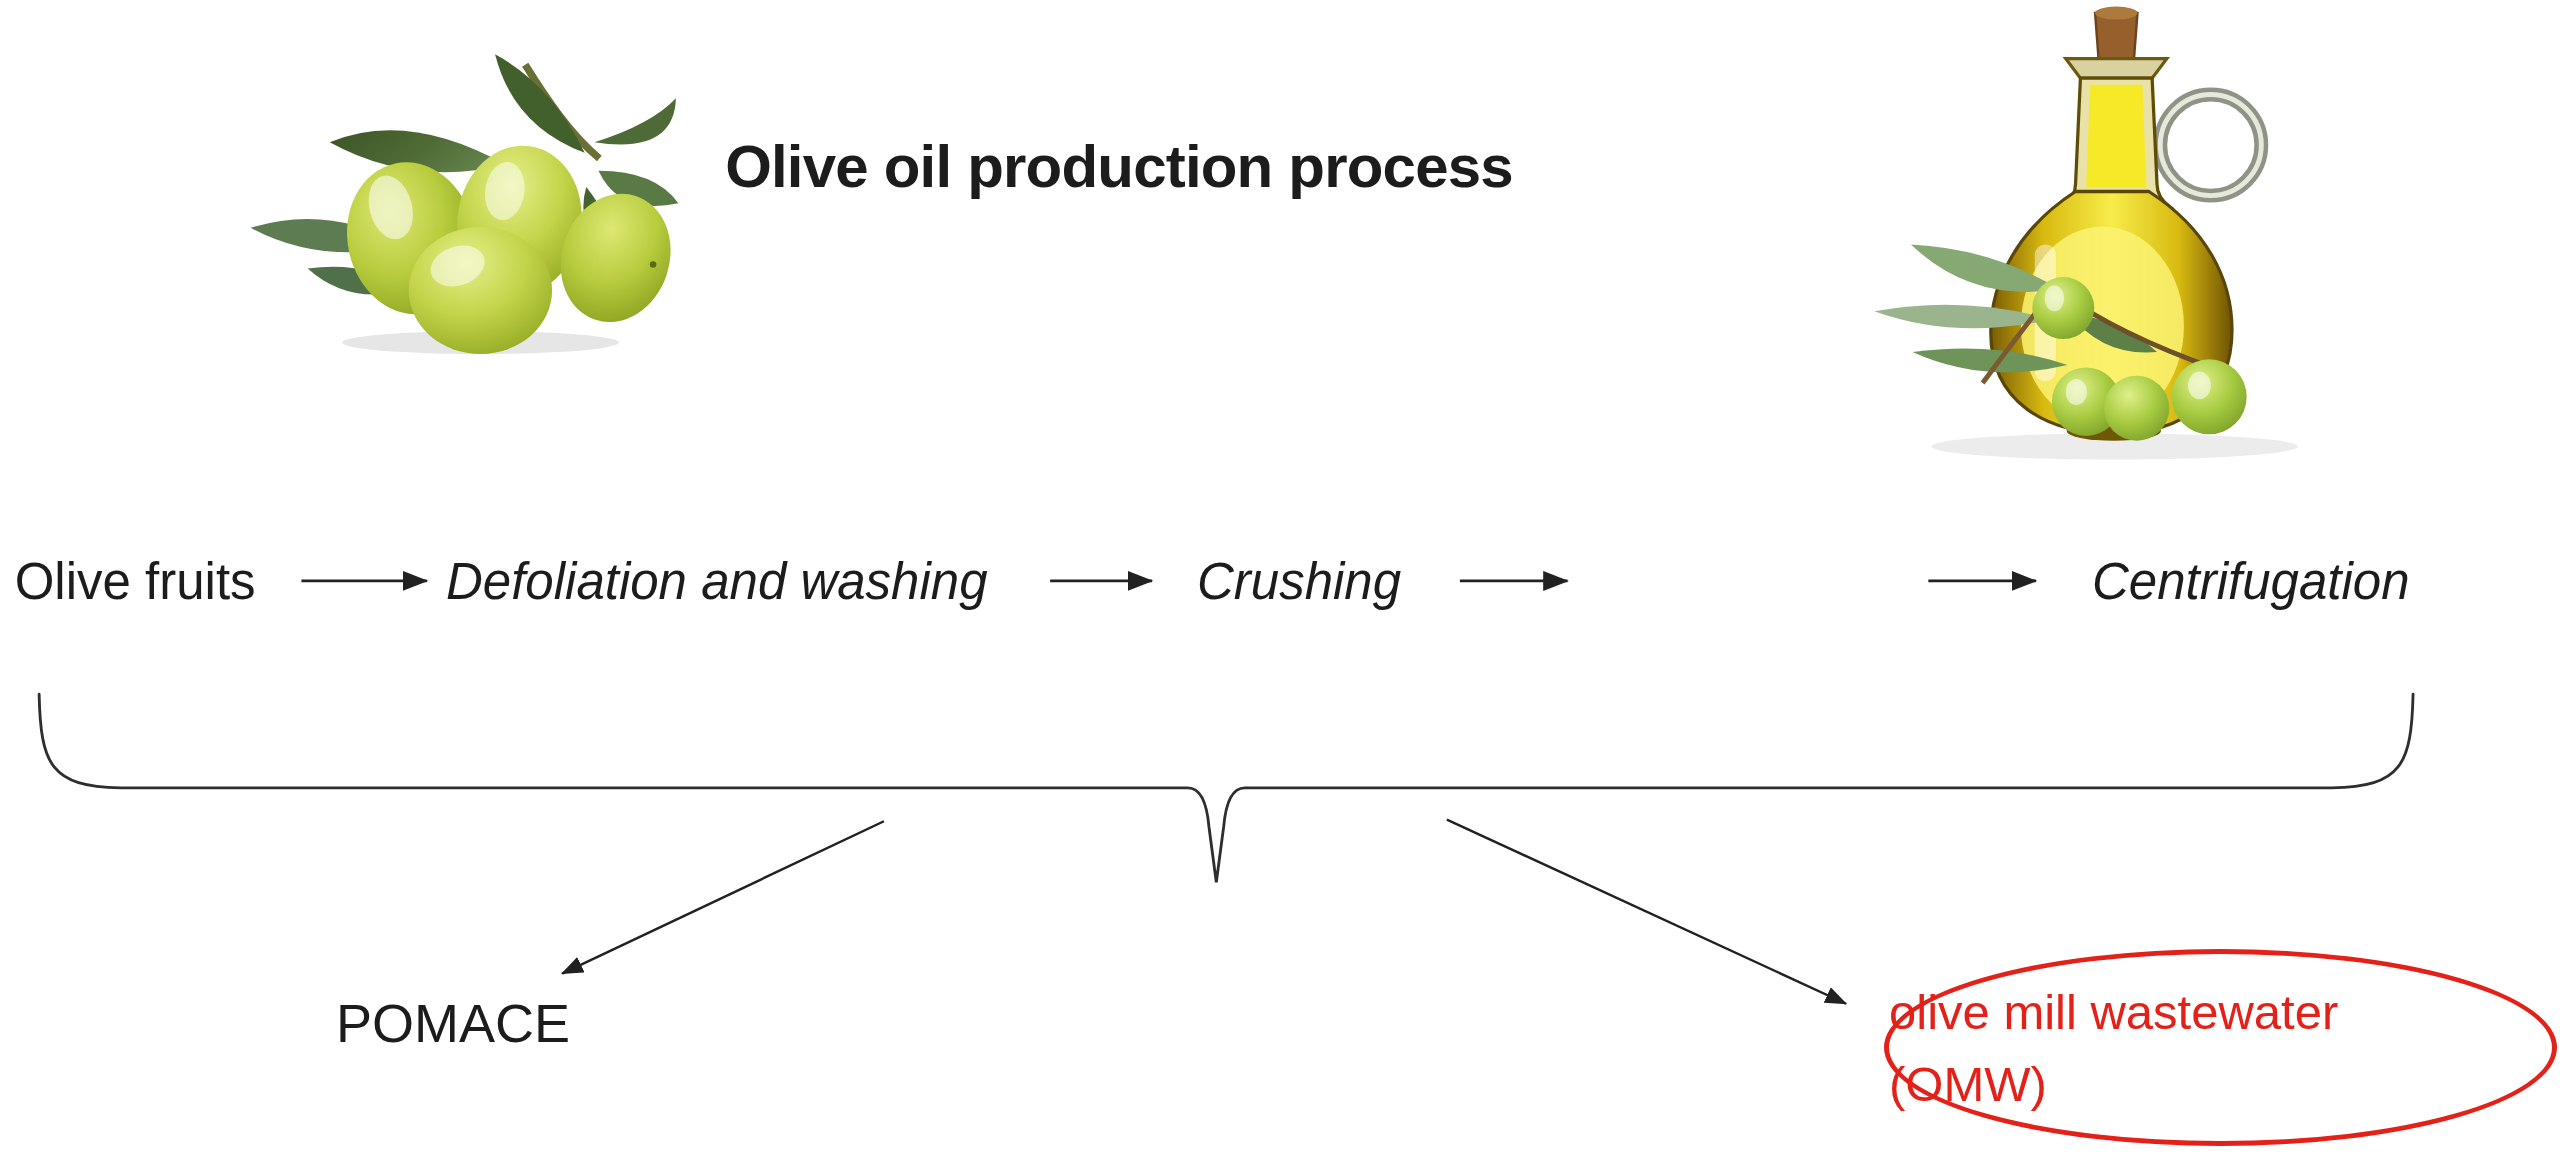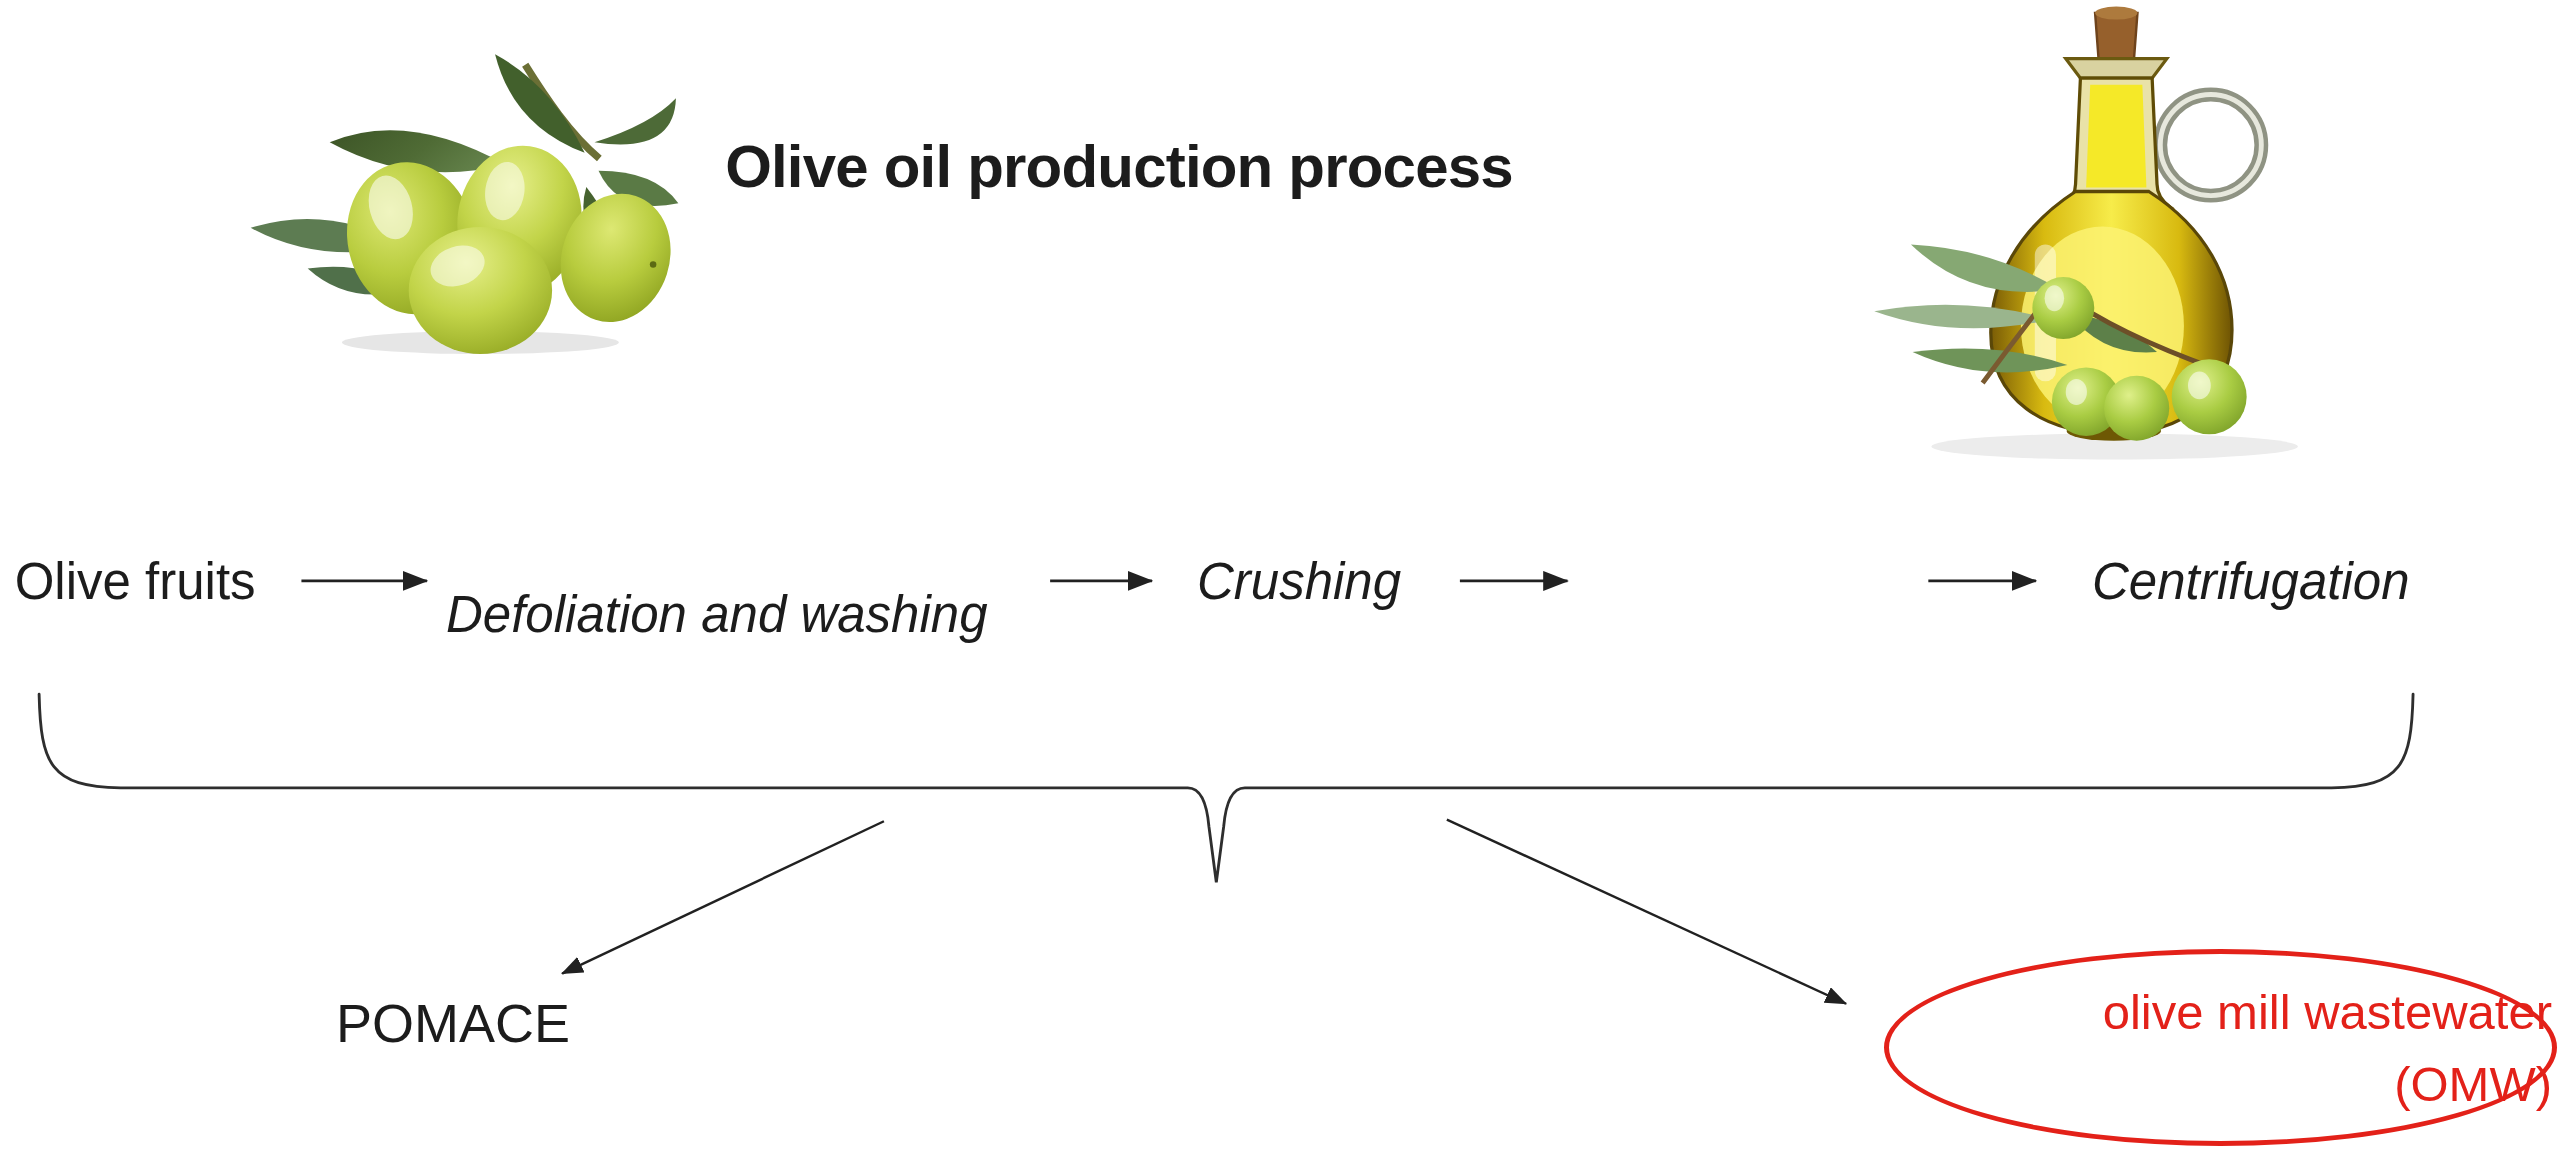--- a/index.html
+++ b/index.html
@@ -28,21 +28,21 @@
   .italic{font-style:italic;}
   .out-label{
     font-size:54px;line-height:1;white-space:nowrap;
   }
   .omw-ellipse{
     left:1884px;top:949px;width:673px;height:197px;
     box-sizing:border-box;
     border:5.7px solid #e32119;
     border-radius:50%;
     display:flex;flex-direction:column;
-    align-items:flex-end;justify-content:center;
+    align-items:flex-start;justify-content:center;
     color:#e32119;
     font-size:49px;line-height:72px;
     text-align:center;white-space:nowrap;
   }
   svg{display:block;}
   .overlay{left:0;top:0;pointer-events:none;}
 </style>
 </head>
 <body>
 
@@ -155,21 +155,21 @@
     <circle cx="247" cy="378" r="38" fill="url(#og3)"></circle>
     <circle cx="275" cy="493" r="42" fill="url(#og3)"></circle>
     <circle cx="337" cy="501" r="40" fill="url(#og3)"></circle>
     <circle cx="426" cy="487" r="46" fill="url(#og3)"></circle>
     <ellipse cx="236" cy="366" rx="12" ry="16" fill="#ffffff" opacity="0.55"></ellipse>
     <ellipse cx="263" cy="481" rx="13" ry="16" fill="#ffffff" opacity="0.55"></ellipse>
     <ellipse cx="414" cy="473" rx="14" ry="17" fill="#ffffff" opacity="0.55"></ellipse>
   </svg>
 
   <div class="abs flow-label" style="left:14.7px;">Olive fruits</div>
-  <div class="abs flow-label italic" style="left:446px;margin-top:33px;">Defoliation and washing</div>
+  <div class="abs flow-label italic" style="left:446px;">Defoliation and washing</div>
   <div class="abs flow-label italic" style="left:1197px;">Crushing</div>
   <div class="abs flow-label italic" style="left:2092px;">Centrifugation</div>
 
   <div class="abs out-label" style="left:336px;top:996px;">POMACE</div>
 
   <div class="abs omw-ellipse">
     <span>olive mill wastewater</span>
     <span>(OMW)</span>
   </div>
 

